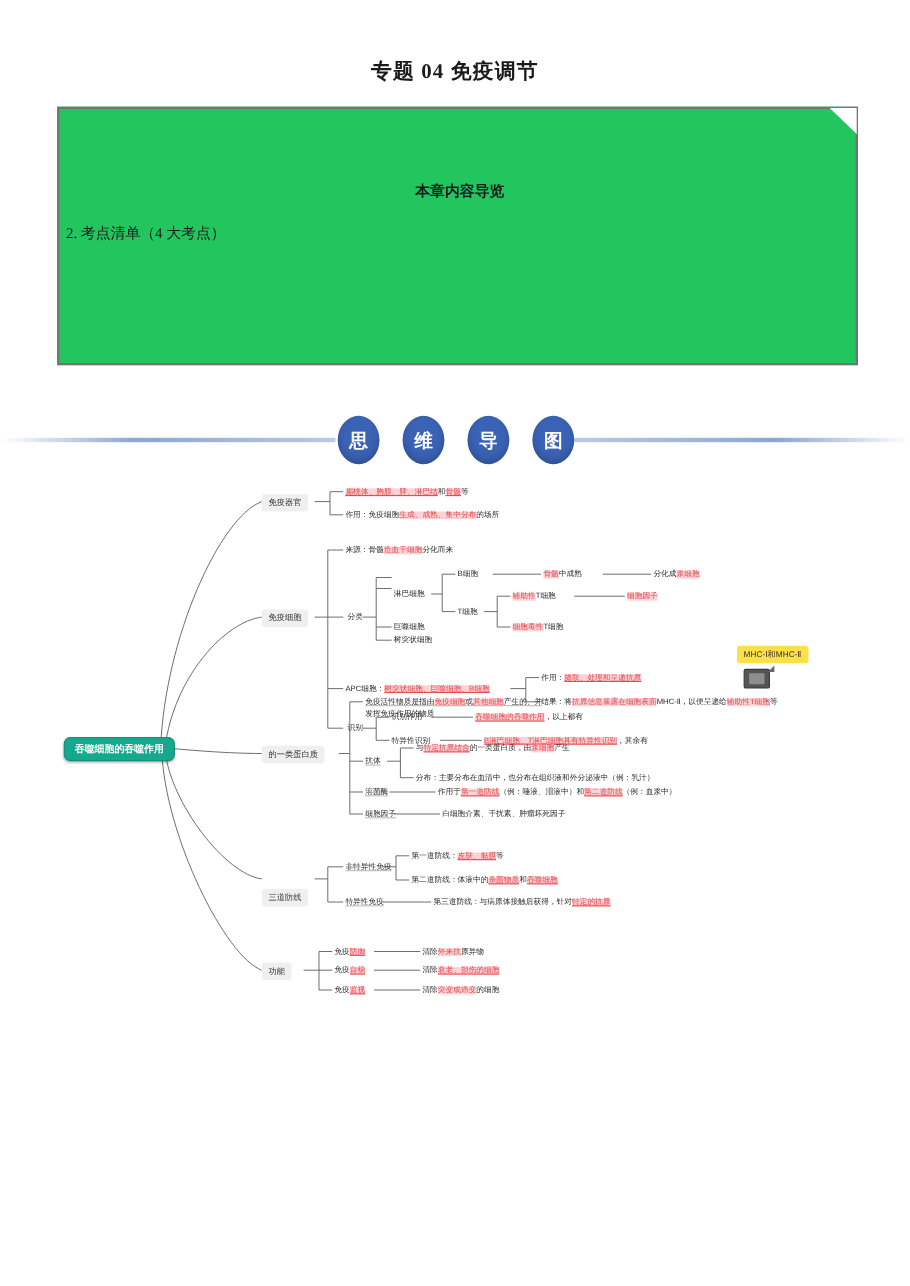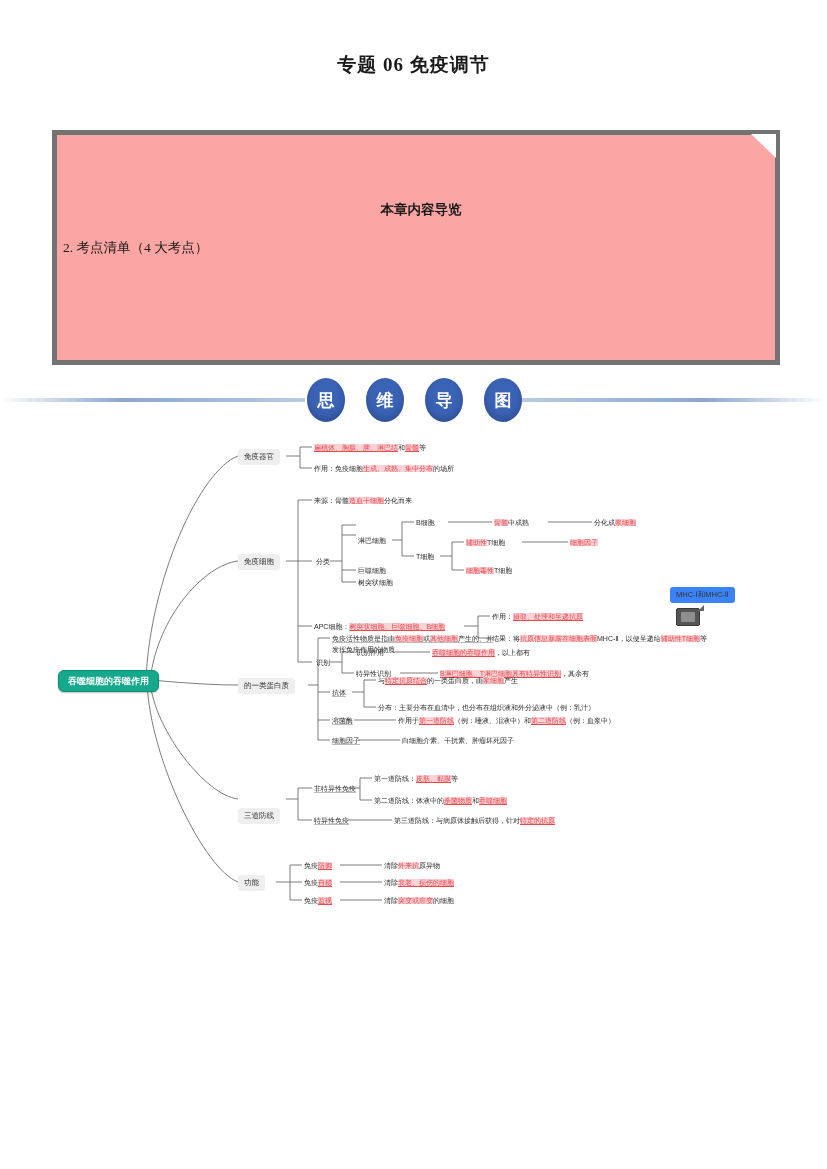--- a/index.html
+++ b/index.html
@@ -10,23 +10,22 @@
   }
   
   .page-title{
     position:absolute;left:0;top:52px;width:827px;text-align:center;
     font-size:19px;font-weight:bold;letter-spacing:1px;
     font-family:"Liberation Serif","DejaVu Serif",serif;
   }
   
   .overview-box{
     position:absolute;left:52px;top:97px;width:728px;height:235px;
-    background:#fca5a5;border:5px solid #737373;
+    background:#22c55e;border:2px solid #737373;
     box-sizing:border-box;
-    margin-top:33px;
   }
   .overview-box .corner{
     position:absolute;right:-1px;top:-1px;width:24px;height:24px;
     background:#ffffff;
     clip-path:polygon(0 0,100% 0,100% 100%);
     border-left:1px solid #9fb2d4;
   }
   .overview-title{
     position:absolute;left:0;top:66px;width:728px;text-align:center;
     font-size:13.5px;font-weight:bold;
@@ -69,36 +68,36 @@
     border-radius:6px;padding:5px 9px;font-size:9px;
     box-shadow:0 1px 2px rgba(0,0,0,.25);
     border:1px solid #0f8f77;
   }
   .branch{
     background:#efefef;border-radius:3px;padding:3px 6px;font-size:7.5px;
     color:#333;
     text-align:center;
   }
   .leaf{padding:1px 0;}
-  .mhcbox{background:#3b82f6;border-radius:3px;padding:3px 6px;font-size:7.5px;color:#333;}
+  .mhcbox{background:#fde047;border-radius:3px;padding:3px 6px;font-size:7.5px;color:#333;}
   .hl{background:#fbd3d6;color:#e8484f;}
   .hl2{background:#fbd3d6;color:#e8484f;text-decoration:underline;}
   .ul{text-decoration:underline;text-decoration-color:#bbb;}
   .sticker{
     position:absolute;width:22px;height:16px;border-radius:2px;
     background:#555;border:1px solid #3a3a3a;
   }
   .sticker .scr{position:absolute;left:4px;top:3px;right:4px;bottom:3px;background:#8e8e8e;border-radius:1px;}
   .sticker .tail{position:absolute;right:-5px;top:-4px;width:0;height:0;
     border-left:6px solid transparent;border-bottom:6px solid #666;}
 </style>
 </head>
 <body>
 
-<div class="page-title">专题 06  免疫调节</div>
+<div class="page-title">专题 04  免疫调节</div>
 
 <div class="overview-box">
   <div class="corner"></div>
   <div class="overview-title">本章内容导览</div>
   <div class="overview-list">
     <div>2. 考点清单（4 大考点）</div>
   </div>
 </div>
 
 <div class="sec-header">

